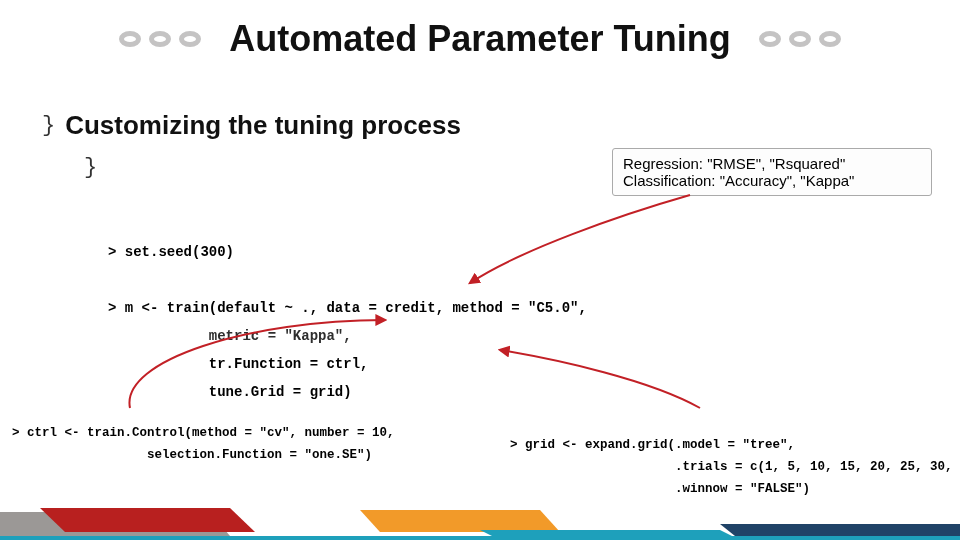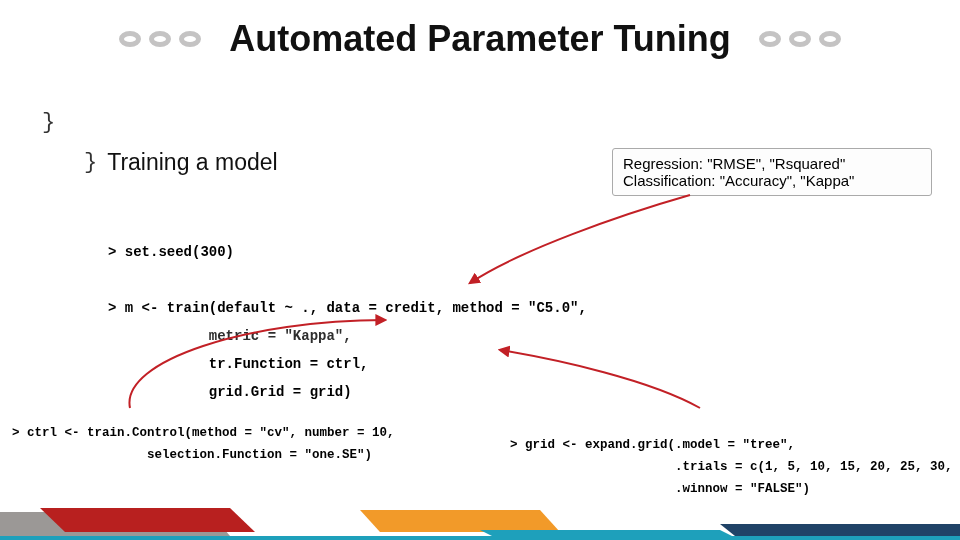--- a/index.html
+++ b/index.html
@@ -143,39 +143,39 @@
   <div class="ring-row">
     <span class="ring"></span>
     <span class="ring"></span>
     <span class="ring"></span>
   </div>
 </div>
 
 <div class="content">
   <div class="bullet-line">
     <span class="brace">}</span>
+    <span class="b1-text">Customizing the tuning process</span>
   </div>
   <div class="sub-bullet">
     <span class="brace">}</span>
-    <span class="b2-text">Training a model</span>
   </div>
 </div>
 
 <div class="note-box">
   <div>Regression: "RMSE", "Rsquared"</div>
   <div>Classification: "Accuracy", "Kappa"</div>
 </div>
 
 <div class="code code-main">
 <span>&gt; set.seed(300)</span>
 
 <span>&gt; m &lt;- train(default ~ ., data = credit, method = "C5.0",</span>
 <span class="hl-metric">            metric = "Kappa",</span>
 <span>            tr.Function = ctrl,</span>
-<span>            grid.Grid = grid)</span>
+<span>            tune.Grid = grid)</span>
 </div>
 
 <div class="code code-ctrl">
 <span>&gt; ctrl &lt;- train.Control(method = "cv", number = 10,</span>
 <span>                  selection.Function = "one.SE")</span>
 </div>
 
 <div class="code code-grid">
 <span>&gt; grid &lt;- expand.grid(.model = "tree",</span>
 <span>                      .trials = c(1, 5, 10, 15, 20, 25, 30, 35),</span>

